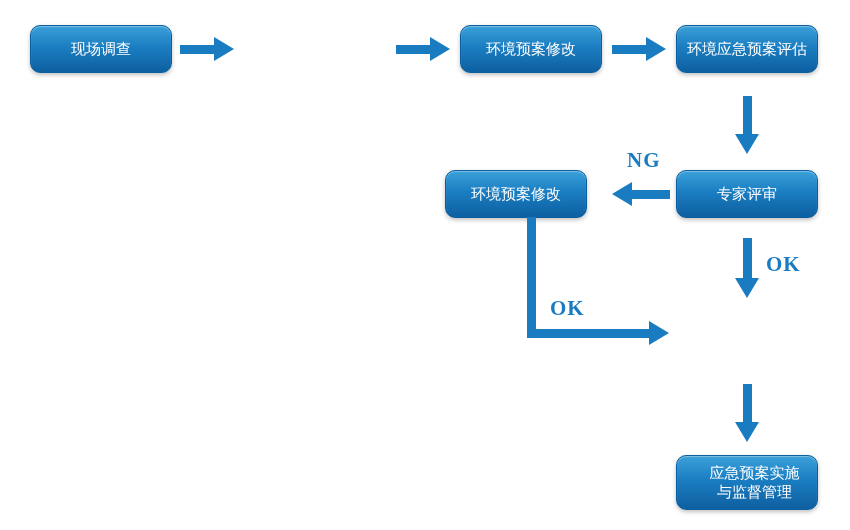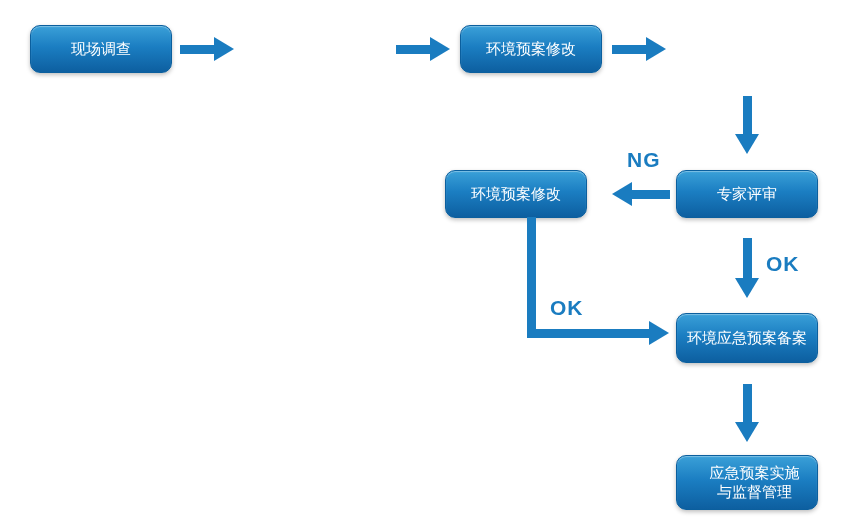--- a/index.html
+++ b/index.html
@@ -6,21 +6,21 @@
     --arrow:#1a7cc0;
     --label:#1a7cc0;
   }
   html,body{margin:0;padding:0;background:#ffffff;}
   .canvas{
     position:relative;
     width:850px;
     height:530px;
     background:#ffffff;
     overflow:hidden;
-    font-family:Liberation Sans, sans-serif;
+    font-family:Liberation Serif, serif;
   }
   .node{
     position:absolute;
     display:flex;
     flex-direction:column;
     align-items:center;
     justify-content:center;
     width:142px;
     height:48px;
     color:#ffffff;
@@ -89,20 +89,23 @@
 <body>
 
 <div class="canvas">
 
   <div class="node" style="left:30px;top:25px;">
     <span>现场调查</span>
   </div>
   <div class="node" style="left:460px;top:25px;">
     <span>环境预案修改</span>
   </div>
+  <div class="node" style="left:676px;top:25px;">
+    <span>环境应急预案评估</span>
+  </div>
 
   <div class="arrow-right" style="left:180px;top:37px;">
     <div class="shaft"></div>
     <div class="head"></div>
   </div>
   <div class="arrow-right" style="left:396px;top:37px;">
     <div class="shaft"></div>
     <div class="head"></div>
   </div>
   <div class="arrow-right" style="left:612px;top:37px;">
@@ -128,23 +131,20 @@
   <div class="node" style="left:445px;top:170px;">
     <span>环境预案修改</span>
   </div>
 
   <div class="arrow-down" style="left:735px;top:238px;">
     <div class="shaft" style="height:40px;"></div>
     <div class="head"></div>
   </div>
   <div class="edge-label" style="left:766px;top:252px;">OK</div>
 
-  <div class="node" style="left:676px;top:313px;height:50px;">
-    <span>环境应急预案备案</span>
-  </div>
 
   <div class="seg" style="left:527px;top:217px;width:9px;height:121px;"></div>
   <div class="seg" style="left:527px;top:329px;width:122px;height:9px;"></div>
   <div class="head-right" style="left:649px;top:321px;"></div>
   <div class="edge-label" style="left:550px;top:296px;">OK</div>
 
   <div class="arrow-down" style="left:735px;top:384px;">
     <div class="shaft" style="height:38px;"></div>
     <div class="head"></div>
   </div>

